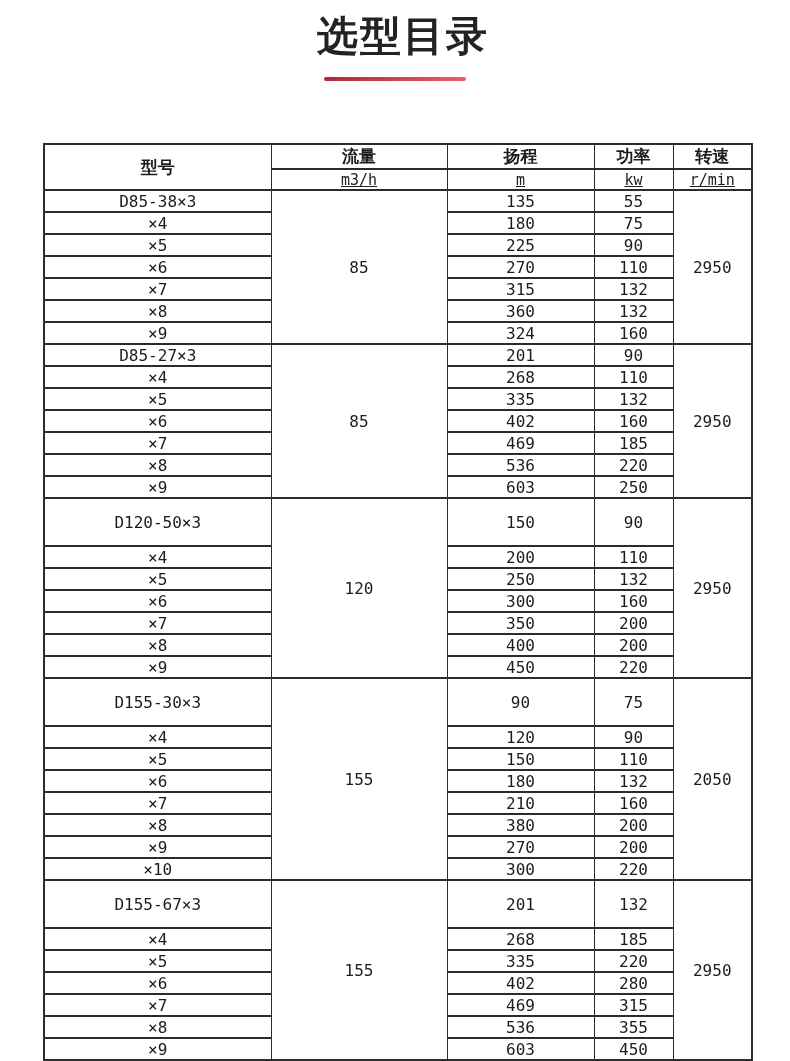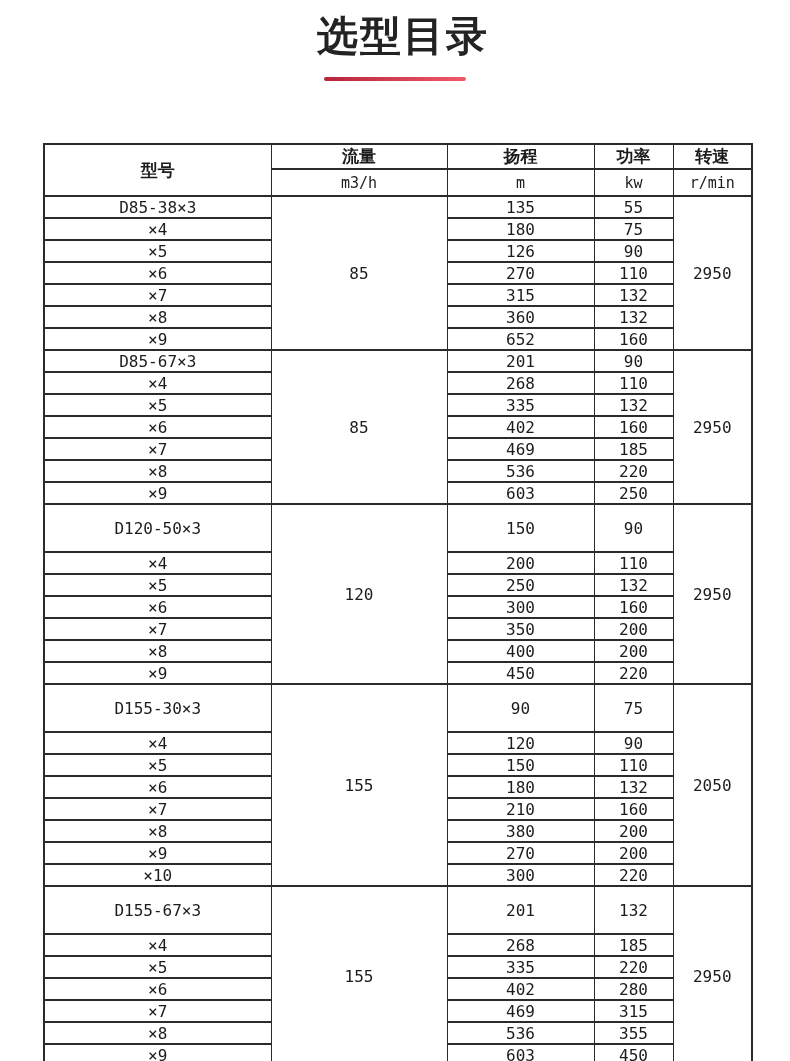--- a/index.html
+++ b/index.html
@@ -59,21 +59,21 @@
     font-size: 16px;
     color: #1c1c1c;
   }
   .unit {
     font-family: "DejaVu Sans Mono", "Liberation Mono", monospace;
     font-weight: 400;
     font-size: 15px;
     color: #1c1c1c;
   }
   tr.hr1 { height: 14px; }
-  tr.hr2 { height: 27px; }
+  tr.hr2 { height: 21px; text-decoration: underline; }
   tr.r   { height: 22px; }
   tr.r-tall { height: 48px; }
 </style>
 </head>
 <body>
 
 <h1 class="page-title">选型目录</h1>
 <div class="title-underline" style="background: linear-gradient(90deg, rgb(183, 36, 60), rgb(241, 90, 104));"></div>
 
 <table class="sel-table">
@@ -107,45 +107,45 @@
         <td class="num">55</td>
         <td class="num" rowspan="7">2950</td>
       </tr>
       <tr class="r">
         <td class="num">×4</td>
         <td class="num">180</td>
         <td class="num">75</td>
       </tr>
       <tr class="r">
         <td class="num">×5</td>
-        <td class="num">126</td>
+        <td class="num">225</td>
         <td class="num">90</td>
       </tr>
       <tr class="r">
         <td class="num">×6</td>
         <td class="num">270</td>
         <td class="num">110</td>
       </tr>
       <tr class="r">
         <td class="num">×7</td>
         <td class="num">315</td>
         <td class="num">132</td>
       </tr>
       <tr class="r">
         <td class="num">×8</td>
         <td class="num">360</td>
         <td class="num">132</td>
       </tr>
       <tr class="r">
         <td class="num">×9</td>
-        <td class="num">652</td>
-        <td class="num">160</td>
-      </tr>
-      <tr class="r">
-        <td class="num">D85-67×3</td>
+        <td class="num">324</td>
+        <td class="num">160</td>
+      </tr>
+      <tr class="r">
+        <td class="num">D85-27×3</td>
         <td class="num" rowspan="7">85</td>
         <td class="num">201</td>
         <td class="num">90</td>
         <td class="num" rowspan="7">2950</td>
       </tr>
       <tr class="r">
         <td class="num">×4</td>
         <td class="num">268</td>
         <td class="num">110</td>
       </tr>

